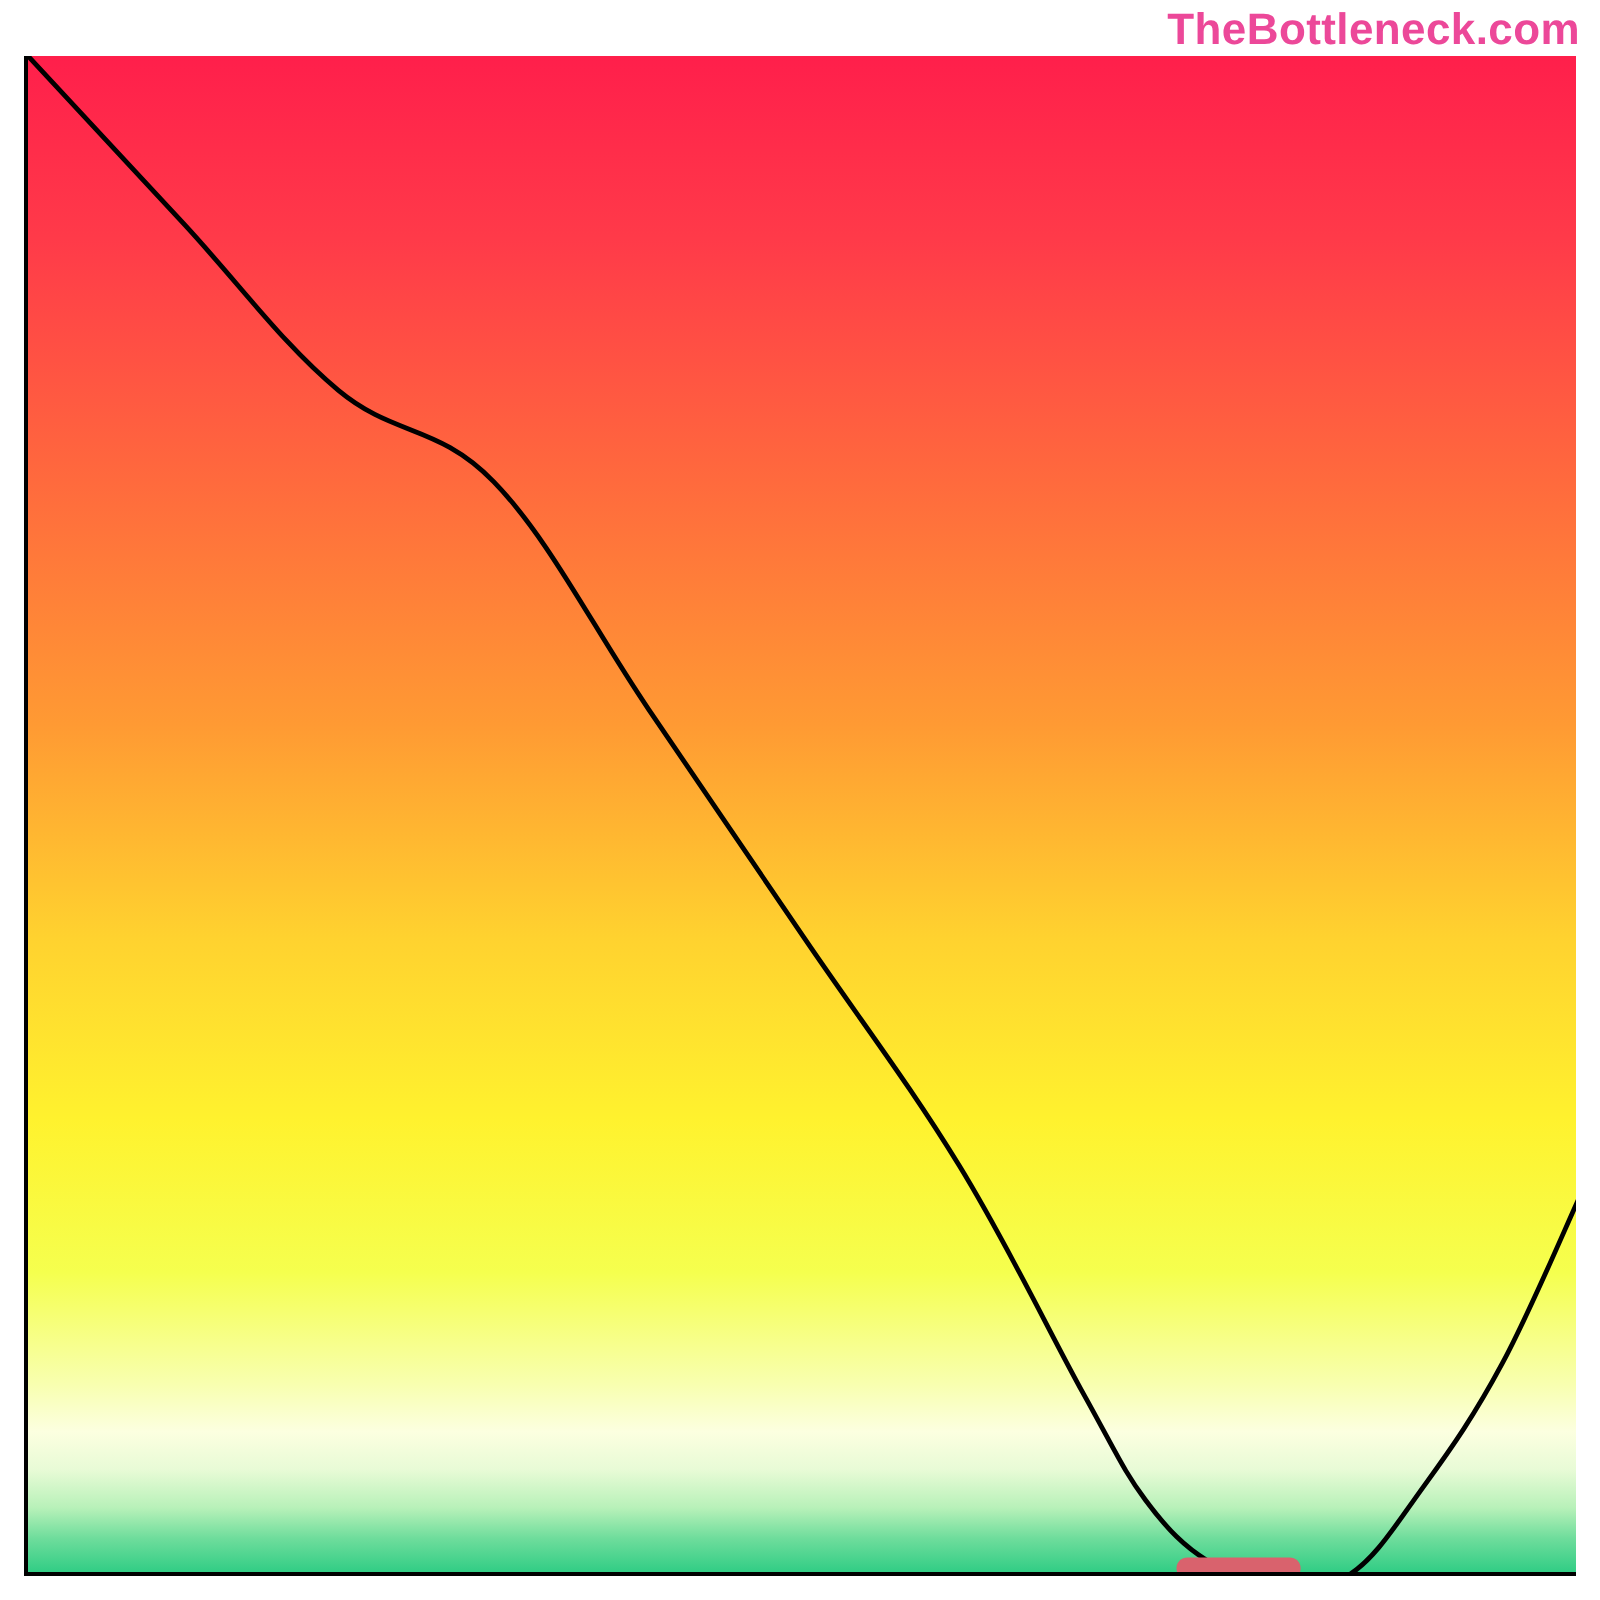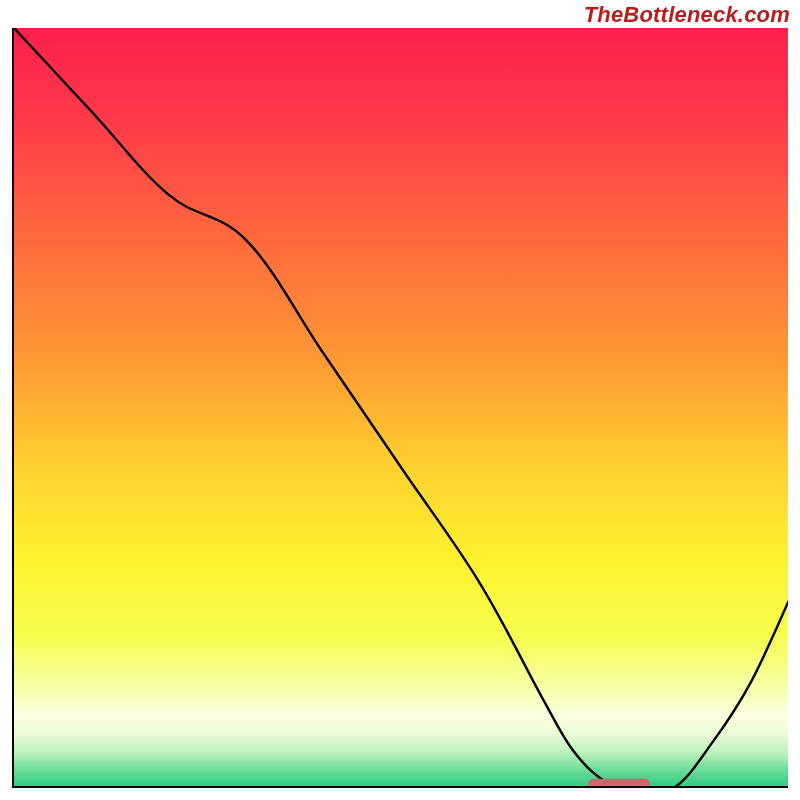--- a/index.html
+++ b/index.html
@@ -14,23 +14,22 @@
     position: relative;
     width: 800px;
     height: 800px;
   }
   .watermark {
     position: absolute;
     top: 2px;
     right: 10px;
     font-size: 22px;
     font-weight: 600;
-    color: #b91c1c;
+    color: #ec4899;
     letter-spacing: 0.2px;
-    font-style: italic;
   }
   .plot {
     position: absolute;
     left: 12px;
     top: 28px;
     width: 776px;
     height: 760px;
     border-left: 2px solid #000;
     border-bottom: 2px solid #000;
     box-sizing: border-box;

